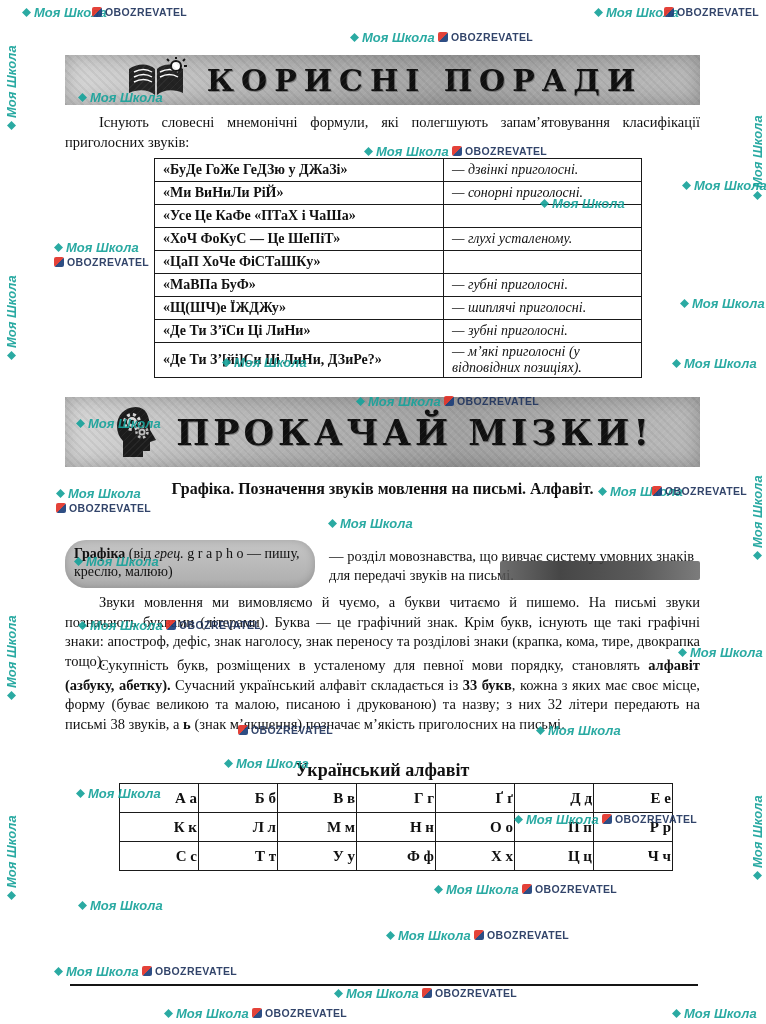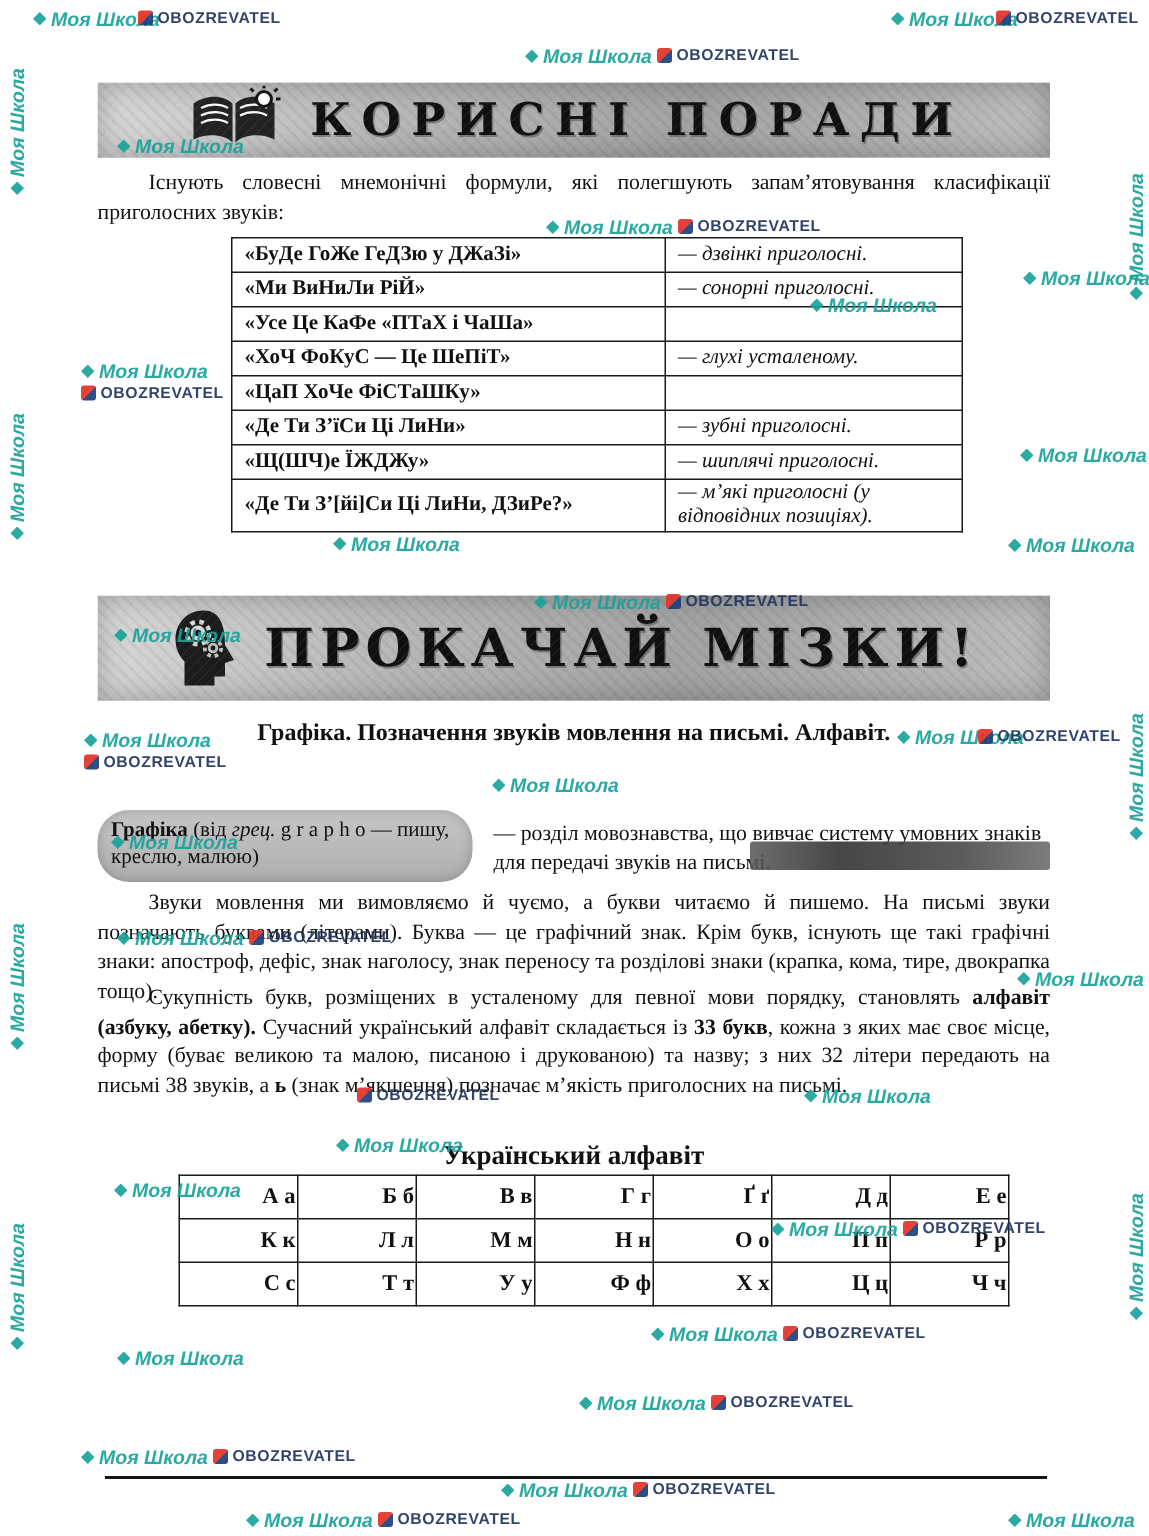--- a/index.html
+++ b/index.html
@@ -131,26 +131,30 @@
         </tr>
         <tr>
           <td class="phrase">«ХоЧ ФоКуС — Це ШеПіТ»</td>
           <td class="meaning">— глухі усталеному.</td>
         </tr>
         <tr>
           <td class="phrase">«ЦаП ХоЧе ФіСТаШКу»</td>
           <td class="meaning"></td>
         </tr>
         <tr>
+          <td class="phrase">«МаВПа БуФ»</td>
+          <td class="meaning">— губні приголосні.</td>
+        </tr>
+        <tr>
+          <td class="phrase">«Щ(ШЧ)е ЇЖДЖу»</td>
+          <td class="meaning">— шиплячі приголосні.</td>
+        </tr>
+        <tr>
           <td class="phrase">«Де Ти З’їСи Ці ЛиНи»</td>
           <td class="meaning">— зубні приголосні.</td>
-        </tr>
-        <tr>
-          <td class="phrase">«Щ(ШЧ)е ЇЖДЖу»</td>
-          <td class="meaning">— шиплячі приголосні.</td>
         </tr>
         <tr>
           <td class="phrase">«Де Ти З’[йі]Си Ці ЛиНи, ДЗиРе?»</td>
           <td class="meaning">— м’які приголосні (у відповідних позиціях).</td>
         </tr>
       </tbody>
   </table>
 
   <div class="banner banner2">
     <span class="banner-icon">

